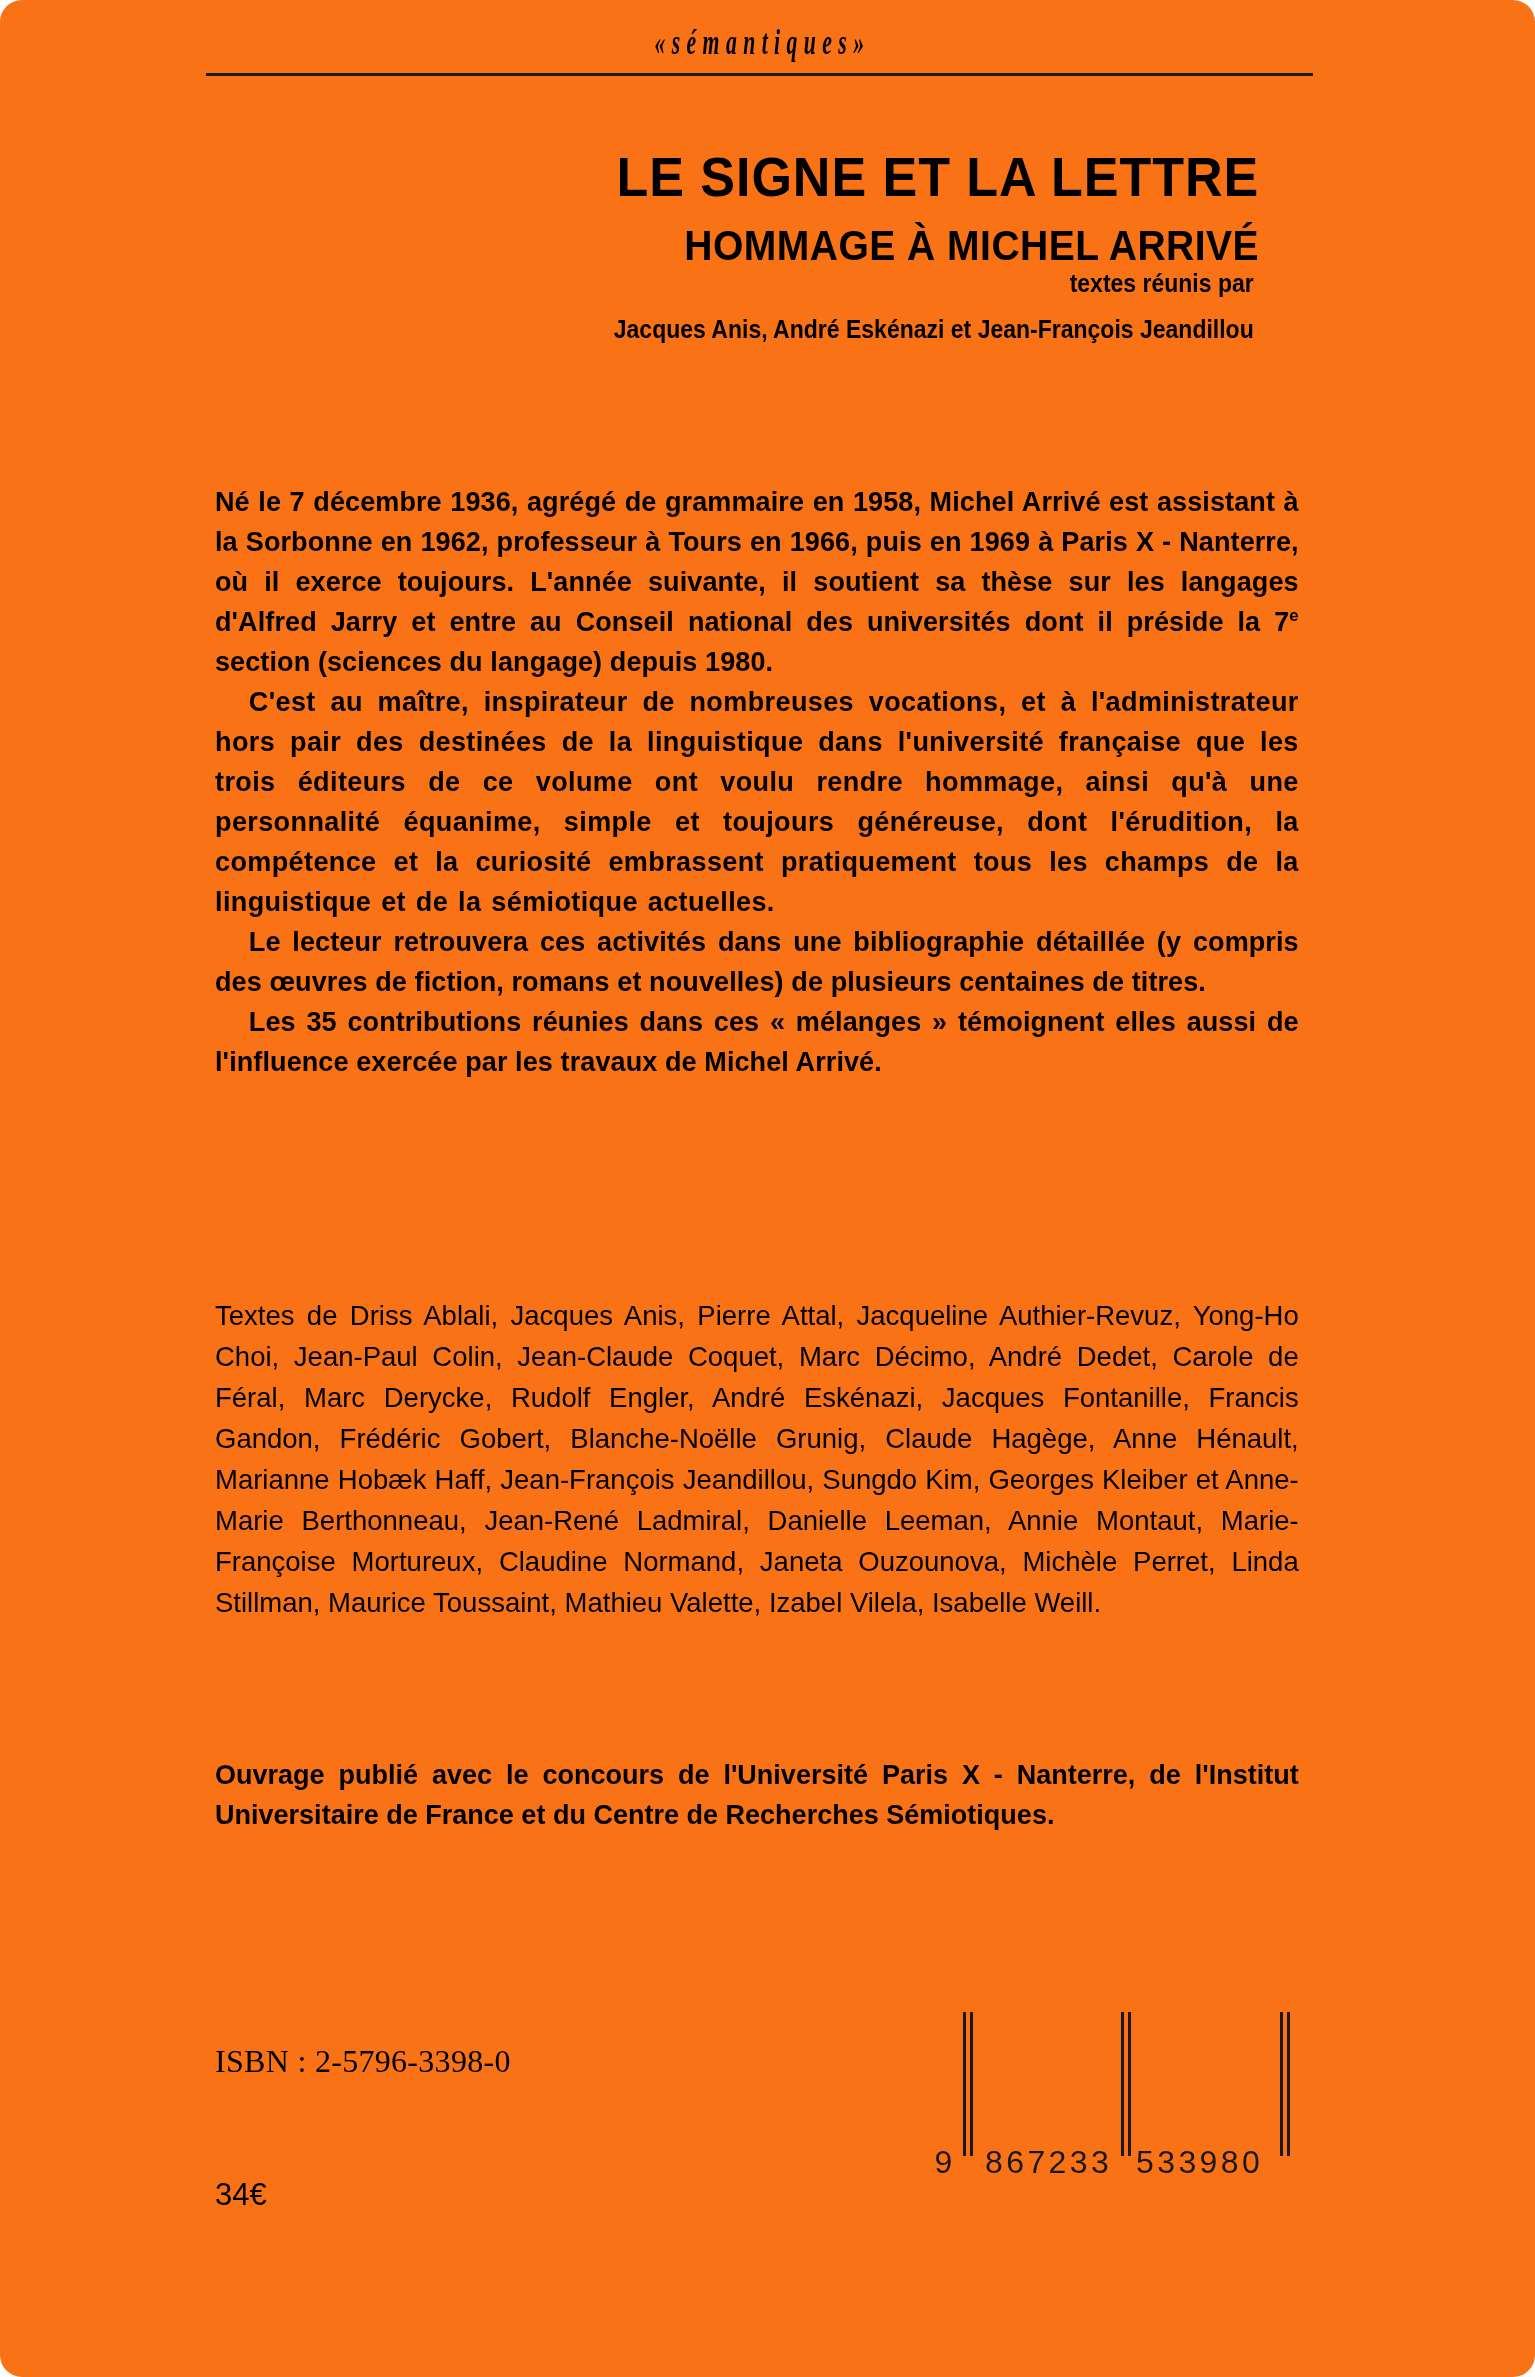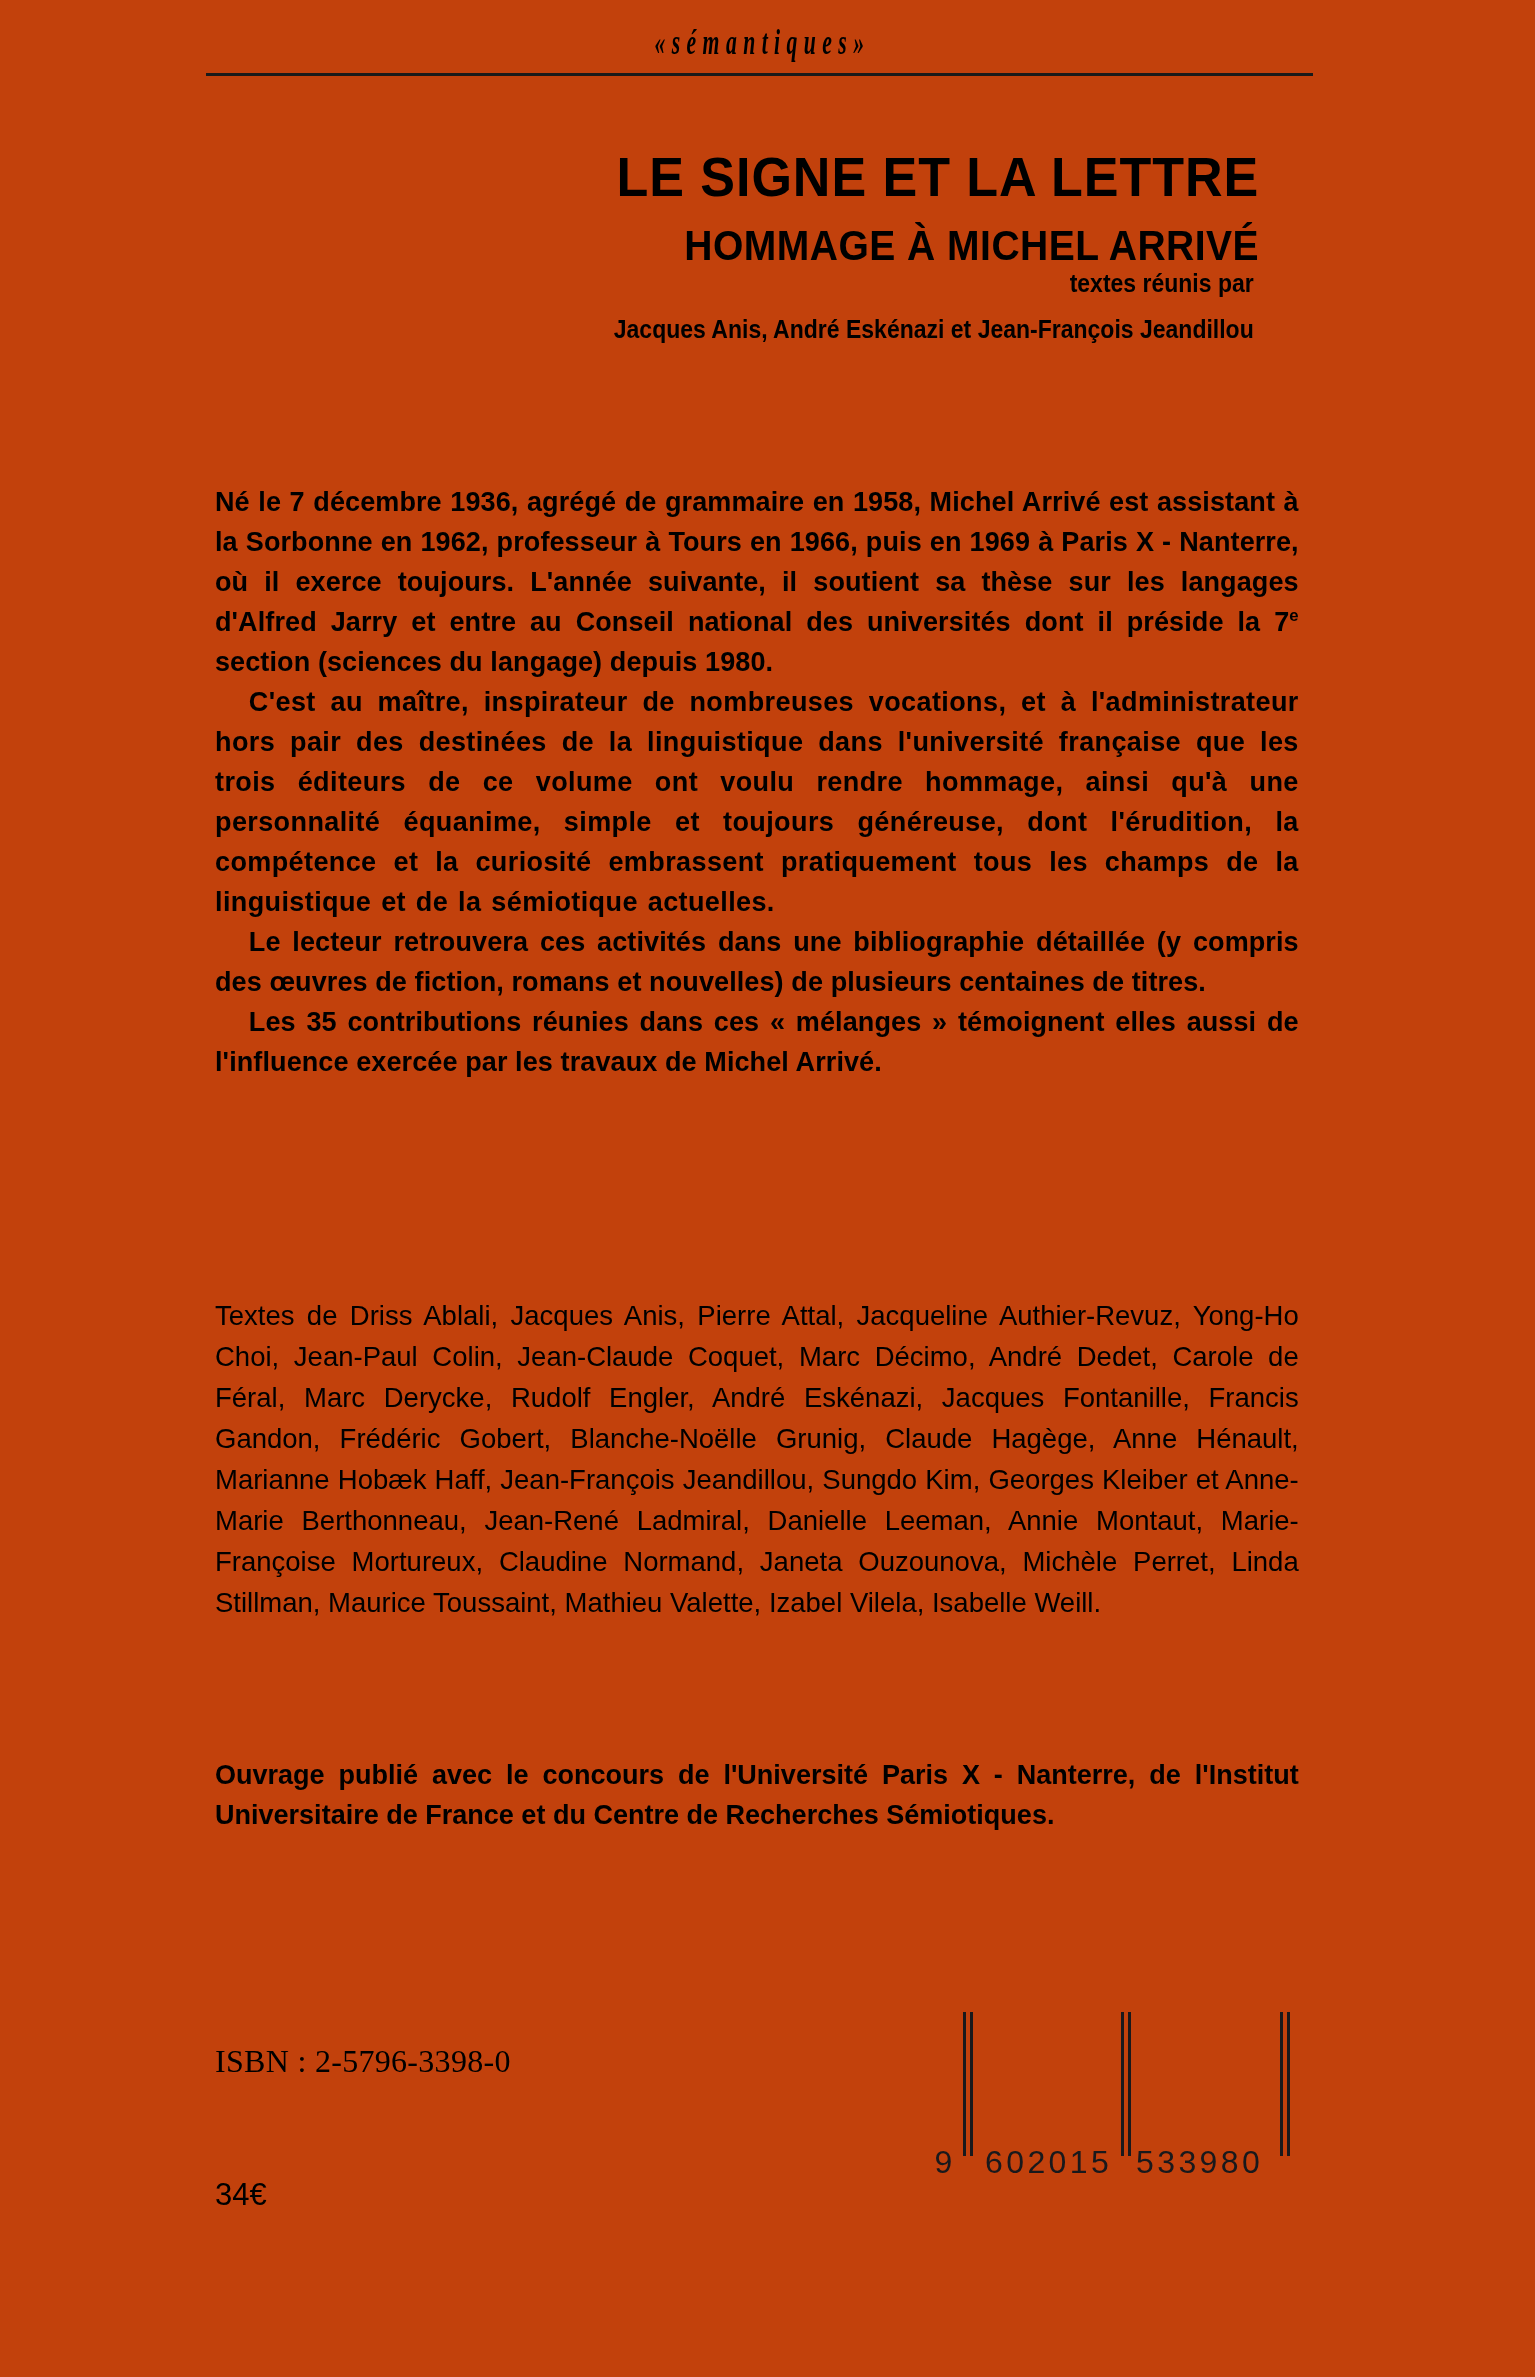--- a/index.html
+++ b/index.html
@@ -13,21 +13,22 @@
     height: 2377px;
     font-family: "Liberation Sans", sans-serif;
     color: #000000;
     position: relative;
     overflow: hidden;
   }
 
   .page {
     position: absolute;
     inset: 0;
-    background: #c2410c;
+    background: #f97316;
+    border-radius: 22px;
   }
 
   
   .header {
     position: absolute;
     left: 206px;
     top: 23.5px;
     width: 1107px;
   }
   .header-word {
@@ -295,19 +296,19 @@
         <span style="left: 258px; width: 3px; background: rgb(25, 25, 28);"></span>
         <span style="left: 269px; width: 3px; background: rgb(25, 25, 28);"></span>
         <span style="left: 279px; width: 3px; background: rgb(25, 25, 28);"></span>
         <span style="left: 293px; width: 10px; background: rgb(25, 25, 28);"></span>
         <span style="left: 310px; width: 3px; background: rgb(25, 25, 28);"></span>
         <span class="guard" style="left: 317px; width: 3px; background: rgb(25, 25, 28);"></span>
         <span class="guard" style="left: 324px; width: 3px; background: rgb(25, 25, 28);"></span>
       </div>
     <div class="barcode-digits">
       <span class="bd-lead">9</span>
-      <span class="bd-left">602015</span>
+      <span class="bd-left">867233</span>
       <span class="bd-right">533980</span>
     </div>
   </div>
 
 </div>
 
 
 </body></html>

